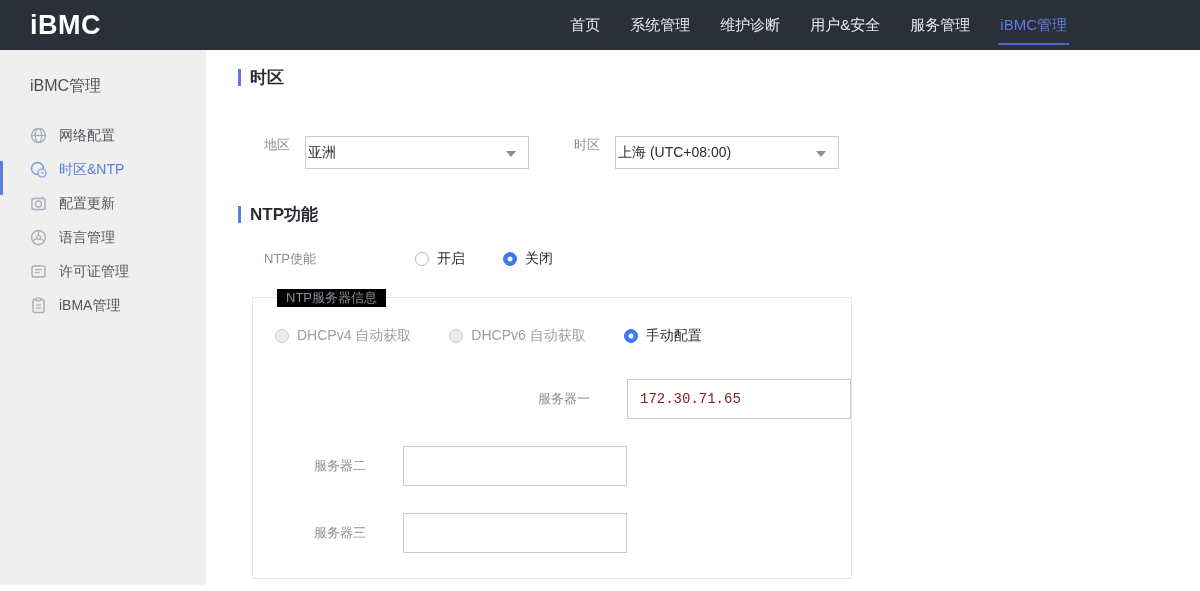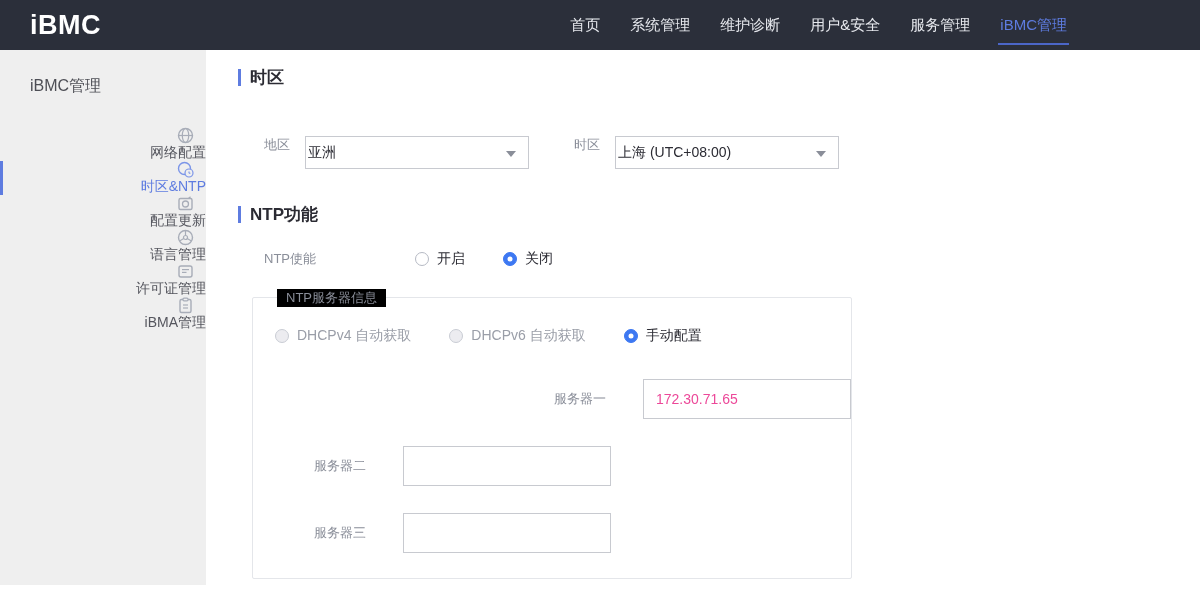--- a/index.html
+++ b/index.html
@@ -18,22 +18,22 @@
   .nav-item.active { color:#5e7ce0; }
   .nav-item.active::after { content:""; position:absolute; left:13px; right:13px;
     bottom:5px; height:2px; background:#4b66c8; }
 
   
   .app-body { position:relative; width:1200px; height:535px; }
   .sidebar { position:absolute; left:0; top:0; width:206px; height:535px;
     background:#efefef; }
   .sidebar-title { margin:26px 0 0 30px; font-size:16px; color:#4d4e55; }
   .side-menu { list-style:none; margin-top:30px; }
-  .side-item { position:relative; height:34px; display:flex; align-items:flex-end;
-    padding-left:30px; color:#55565e; font-size:14px; cursor:pointer;flex-direction:column; }
+  .side-item { position:relative; height:34px; display:flex; align-items:flex-start;
+    padding-left:30px; color:#55565e; font-size:14px; cursor:pointer; }
   .side-item .icon { width:17px; height:17px; margin-right:12px; flex:0 0 17px; }
   .side-item .icon svg { display:block; }
   .side-item.active { color:#5e7ce0; }
   .side-item.active::before { content:""; position:absolute; left:0; top:0;
     width:3px; height:34px; background:#5e7ce0; }
   .collapse-tab { position:absolute; left:206px; top:279px; width:21px; height:44px;
     background:#f5f6f8; border-radius:0 10px 10px 0; display:flex;
     align-items:center; justify-content:center; cursor:pointer; }
 
   
@@ -71,23 +71,23 @@
 
   .server-group { position:relative; margin:29px 0 0 14px; width:600px;
     height:282px; border:1px solid #e4e6ea; border-radius:2px; }
   .group-legend { position:absolute; top:-9px; left:24px; background:#000000;
     padding:0 9px; font-size:13px; color:#8a8e99; }
   .mode-row { display:flex; align-items:center; margin:29px 0 0 22px; }
   .server-field-row { display:flex; align-items:center; margin-left:61px; }
   .server-field-row.first { margin-top:34px;justify-content:flex-end; }
   .server-field-row + .server-field-row { margin-top:27px; }
   .server-field-row .field-label { width:89px; }
-  .server-input { width:208px; height:40px; border:1px solid #c8cad0;
-    background:#fff; font-size:14px; color:#ec4899; padding:0 12px; outline:none;
-    font-family:Liberation Sans, sans-serif; }
+  .server-input { width:224px; height:40px; border:1px solid #c8cad0;
+    background:#fff; font-size:14px; color:#7f1d1d; padding:0 12px; outline:none;
+    font-family:Liberation Mono, monospace; }
 
   .bottom-strip { position:absolute; left:0; bottom:-6px; width:1200px; height:6px;
     background:#fff; }
 </style>
 </head>
 <body>
 
 <header class="topnav">
   <div class="logo">iBMC</div>
   <nav class="nav-menu">

